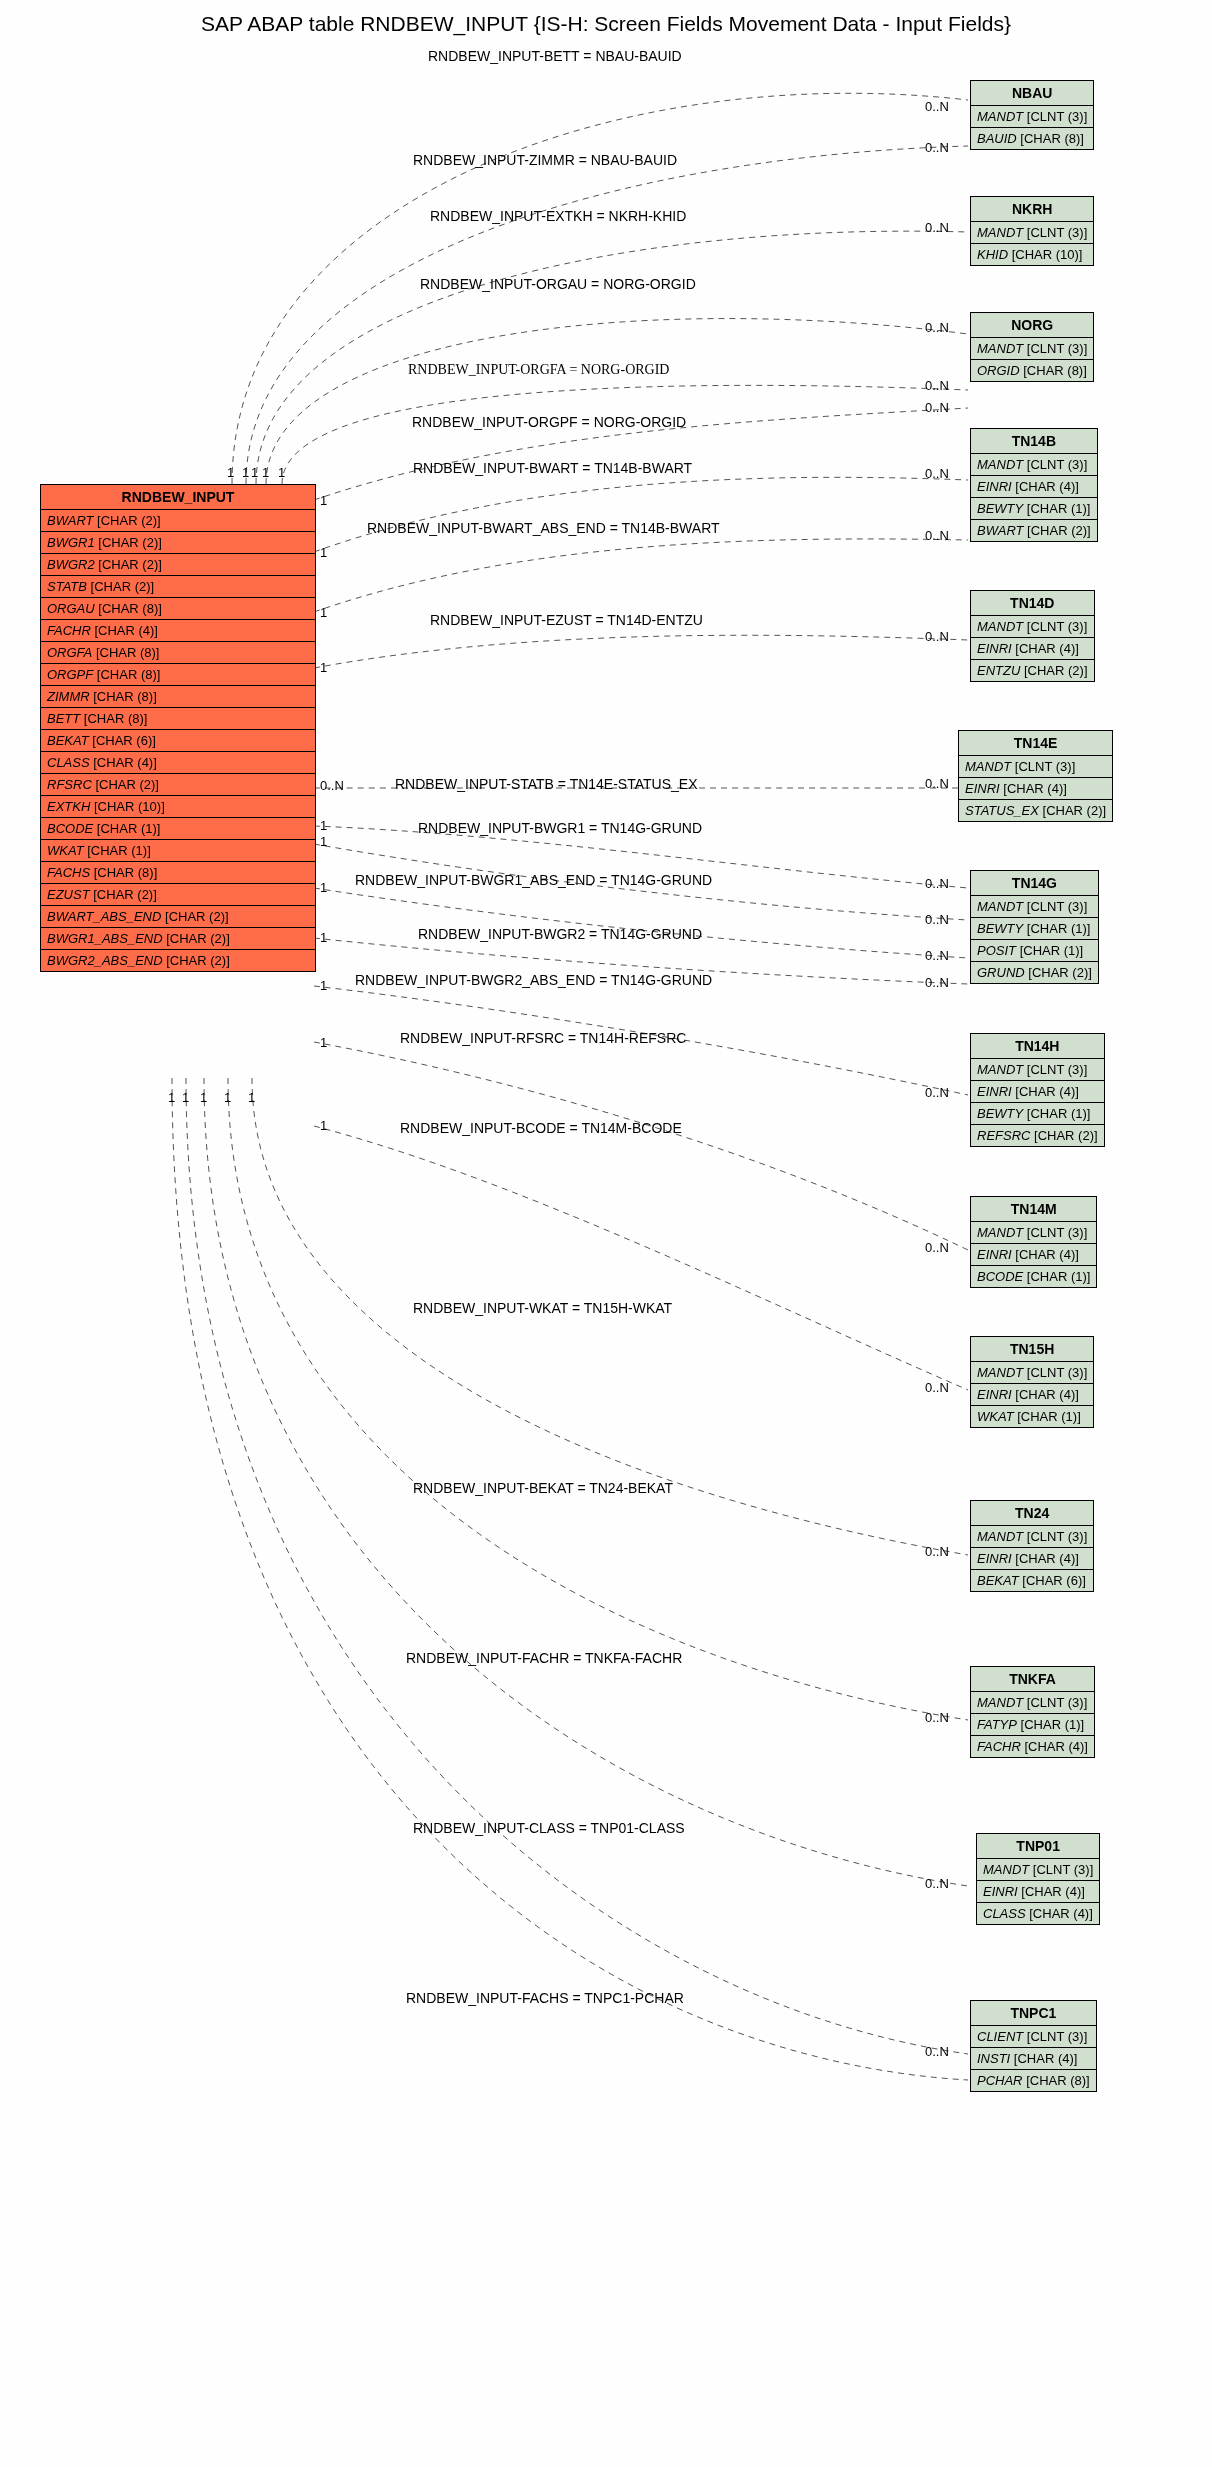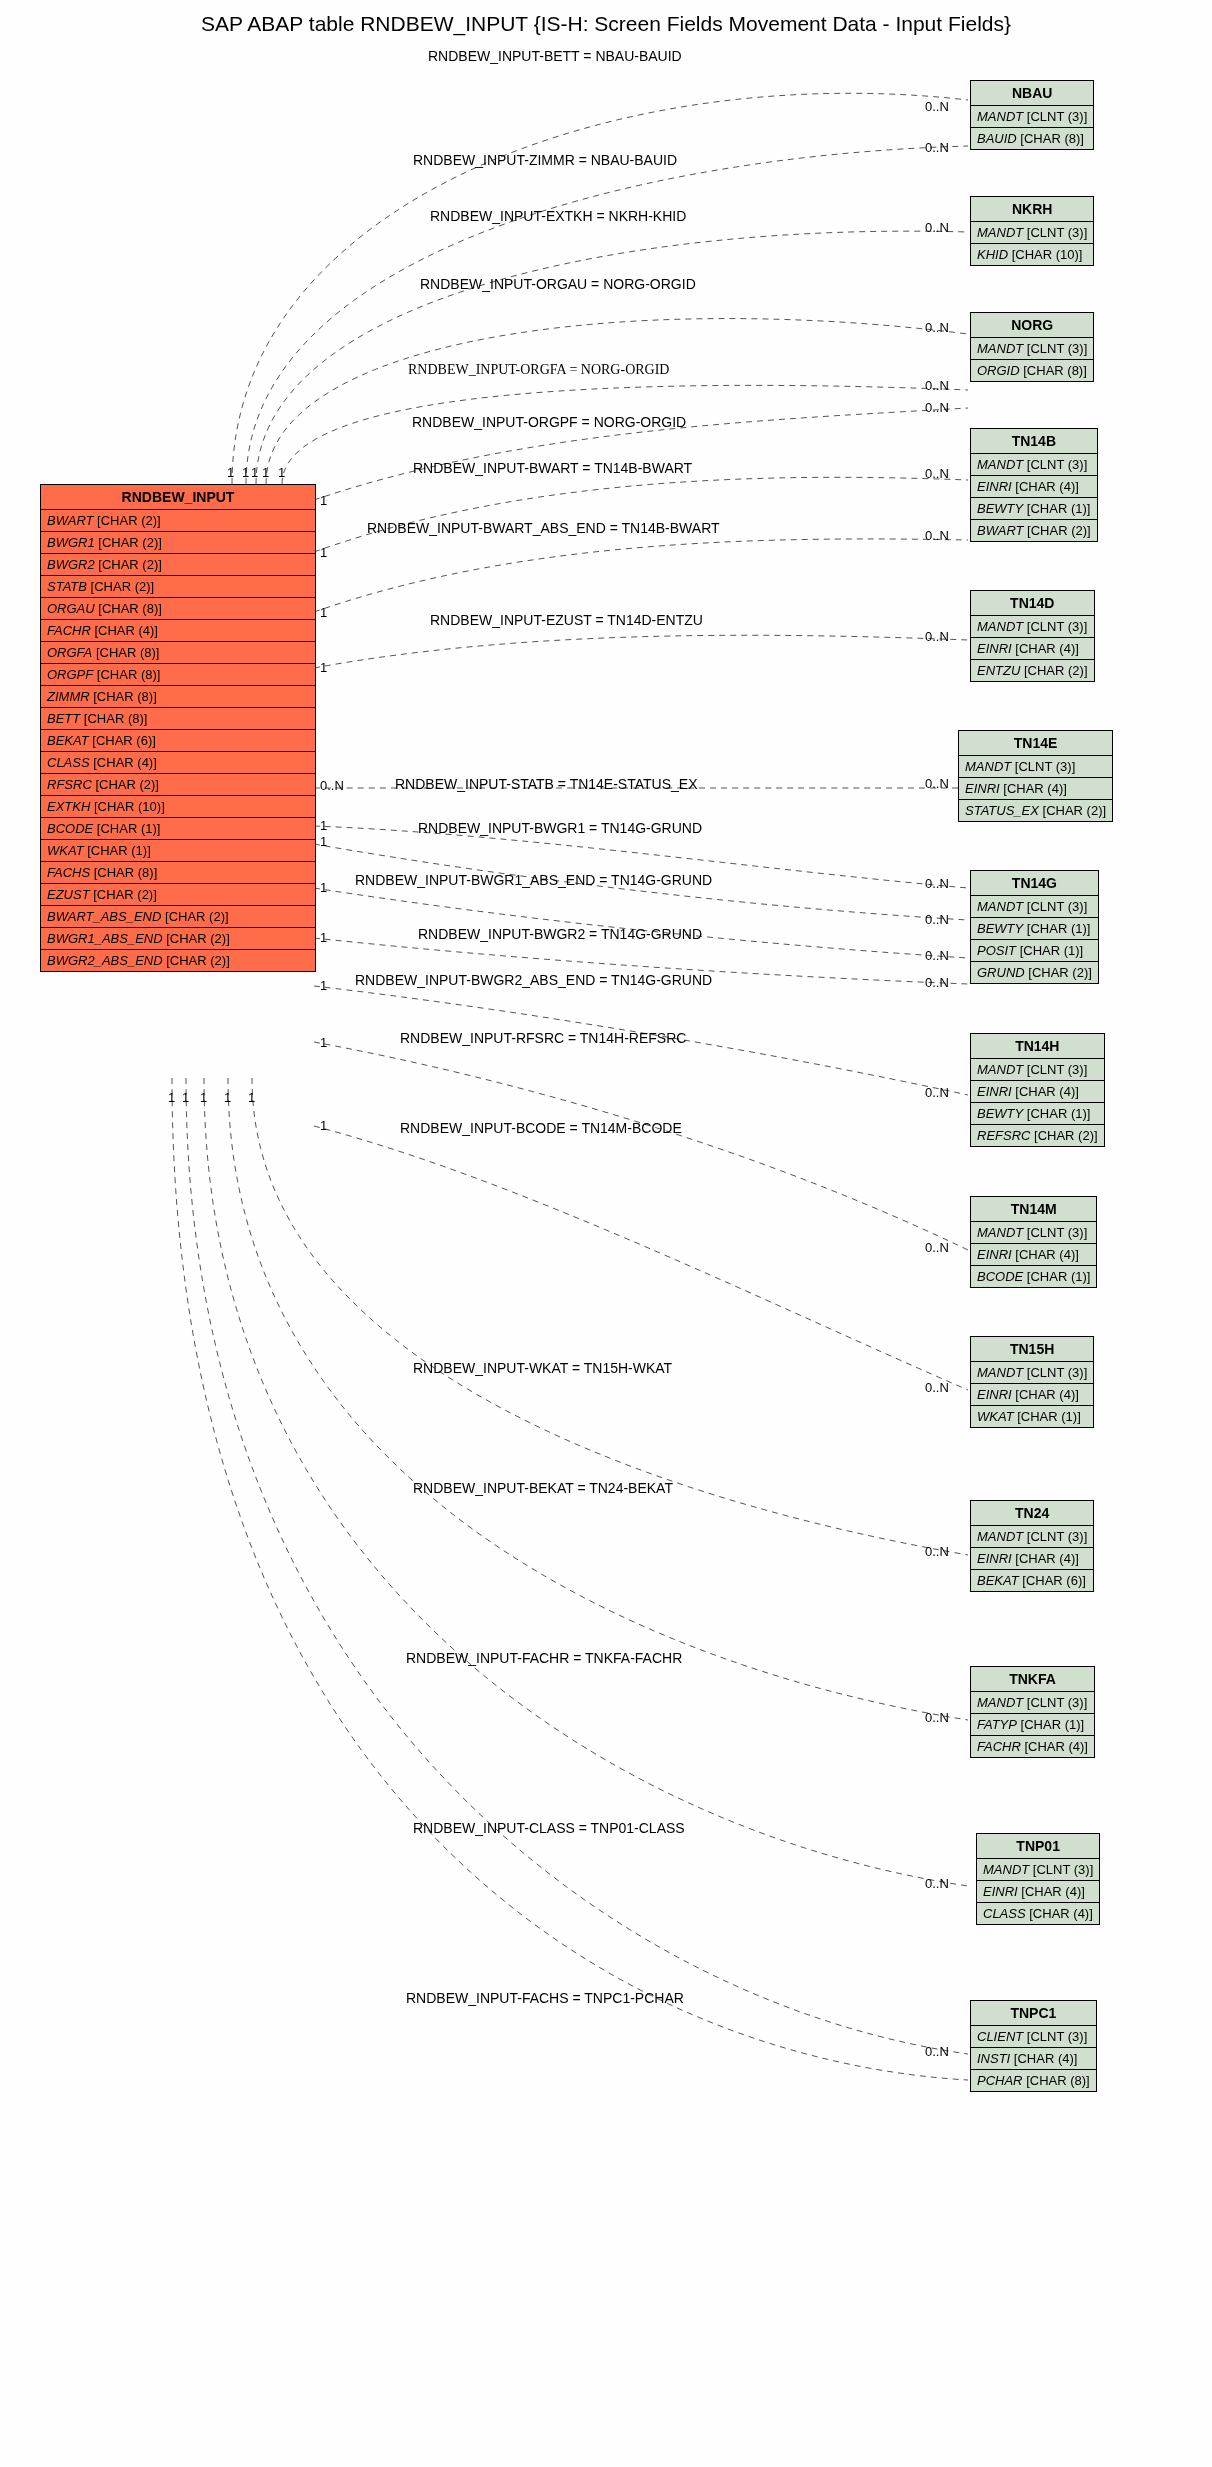--- a/index.html
+++ b/index.html
@@ -216,21 +216,21 @@
     <div class="edge-label" style="left: 413px; top: 460px;">RNDBEW_INPUT-BWART = TN14B-BWART</div>
     <div class="edge-label" style="left: 367px; top: 520px;">RNDBEW_INPUT-BWART_ABS_END = TN14B-BWART</div>
     <div class="edge-label" style="left: 430px; top: 612px;">RNDBEW_INPUT-EZUST = TN14D-ENTZU</div>
     <div class="edge-label" style="left: 395px; top: 776px;">RNDBEW_INPUT-STATB = TN14E-STATUS_EX</div>
     <div class="edge-label" style="left: 418px; top: 820px;">RNDBEW_INPUT-BWGR1 = TN14G-GRUND</div>
     <div class="edge-label" style="left: 355px; top: 872px;">RNDBEW_INPUT-BWGR1_ABS_END = TN14G-GRUND</div>
     <div class="edge-label" style="left: 418px; top: 926px;">RNDBEW_INPUT-BWGR2 = TN14G-GRUND</div>
     <div class="edge-label" style="left: 355px; top: 972px;">RNDBEW_INPUT-BWGR2_ABS_END = TN14G-GRUND</div>
     <div class="edge-label" style="left: 400px; top: 1030px;">RNDBEW_INPUT-RFSRC = TN14H-REFSRC</div>
     <div class="edge-label" style="left: 400px; top: 1120px;">RNDBEW_INPUT-BCODE = TN14M-BCODE</div>
-    <div class="edge-label" style="left: 413px; top: 1360px;">RNDBEW_INPUT-WKAT = TN15H-WKAT</div>
+    <div class="edge-label" style="left: 413px; top: 1300px;">RNDBEW_INPUT-WKAT = TN15H-WKAT</div>
     <div class="edge-label" style="left: 413px; top: 1480px;">RNDBEW_INPUT-BEKAT = TN24-BEKAT</div>
     <div class="edge-label" style="left: 406px; top: 1650px;">RNDBEW_INPUT-FACHR = TNKFA-FACHR</div>
     <div class="edge-label" style="left: 413px; top: 1820px;">RNDBEW_INPUT-CLASS = TNP01-CLASS</div>
     <div class="edge-label" style="left: 406px; top: 1990px;">RNDBEW_INPUT-FACHS = TNPC1-PCHAR</div>
   </div>
 <div id="card-labels">
     <div class="card-label" style="left: 227px; top: 465px;">1</div>
     <div class="card-label" style="left: 242px; top: 465px;">1</div>
     <div class="card-label" style="left: 251px; top: 465px;">1</div>
     <div class="card-label" style="left: 262px; top: 465px;">1</div>

